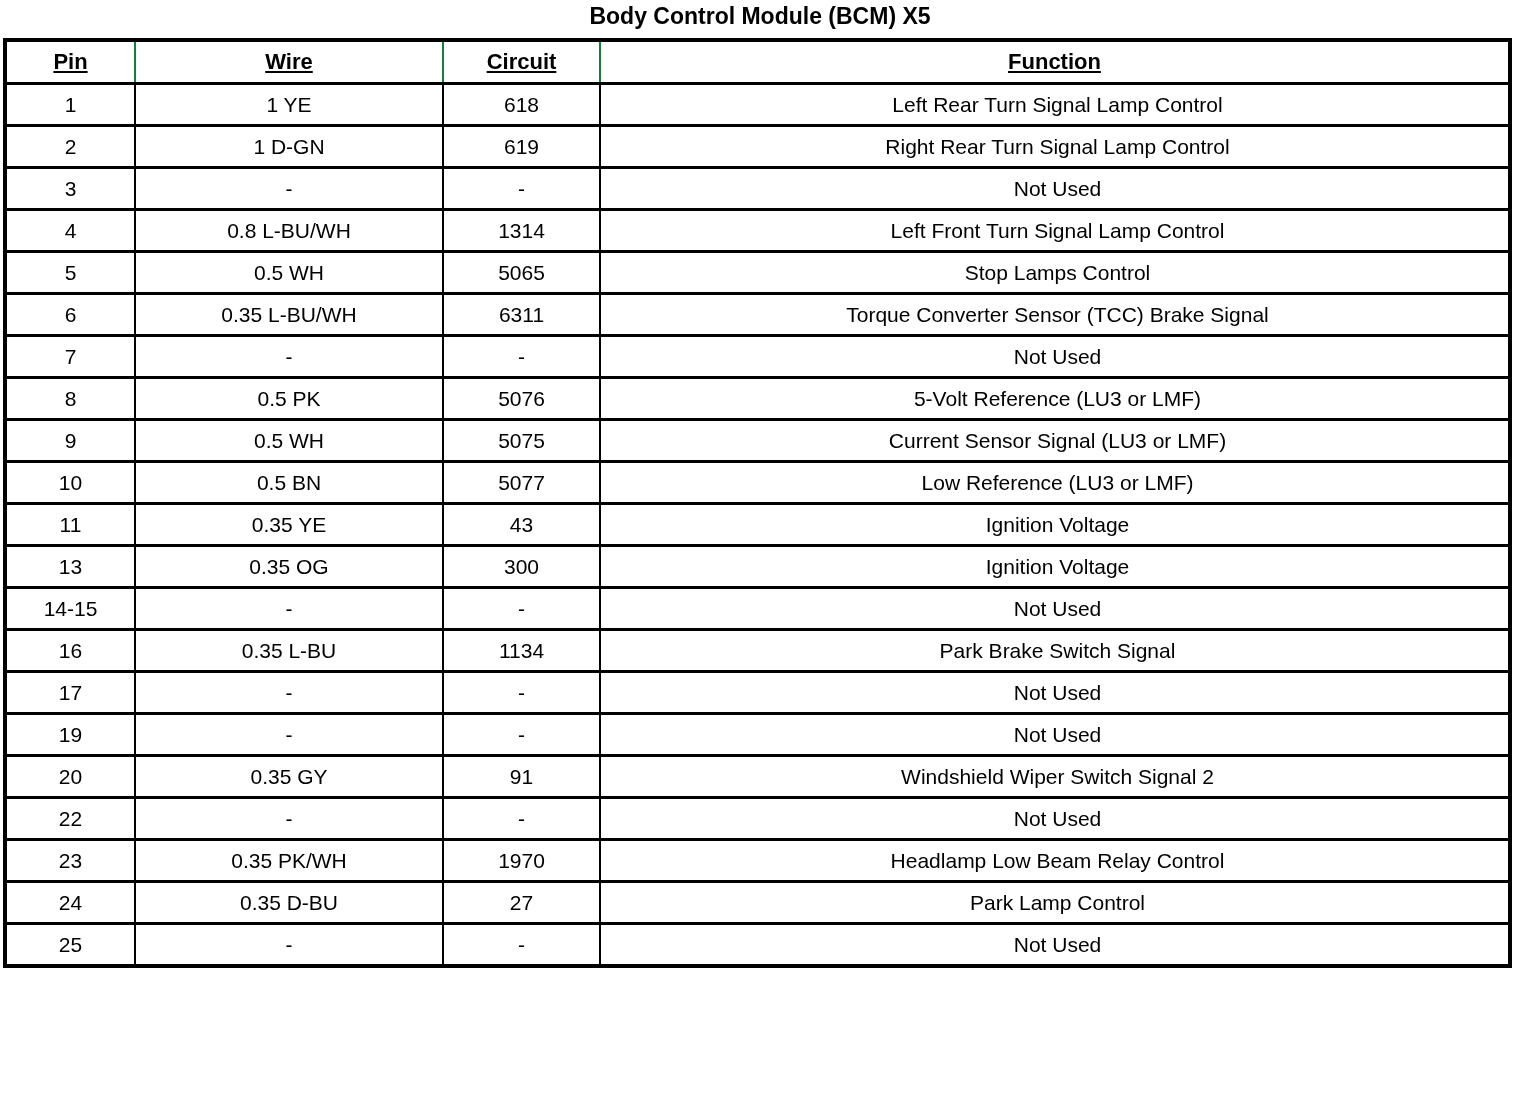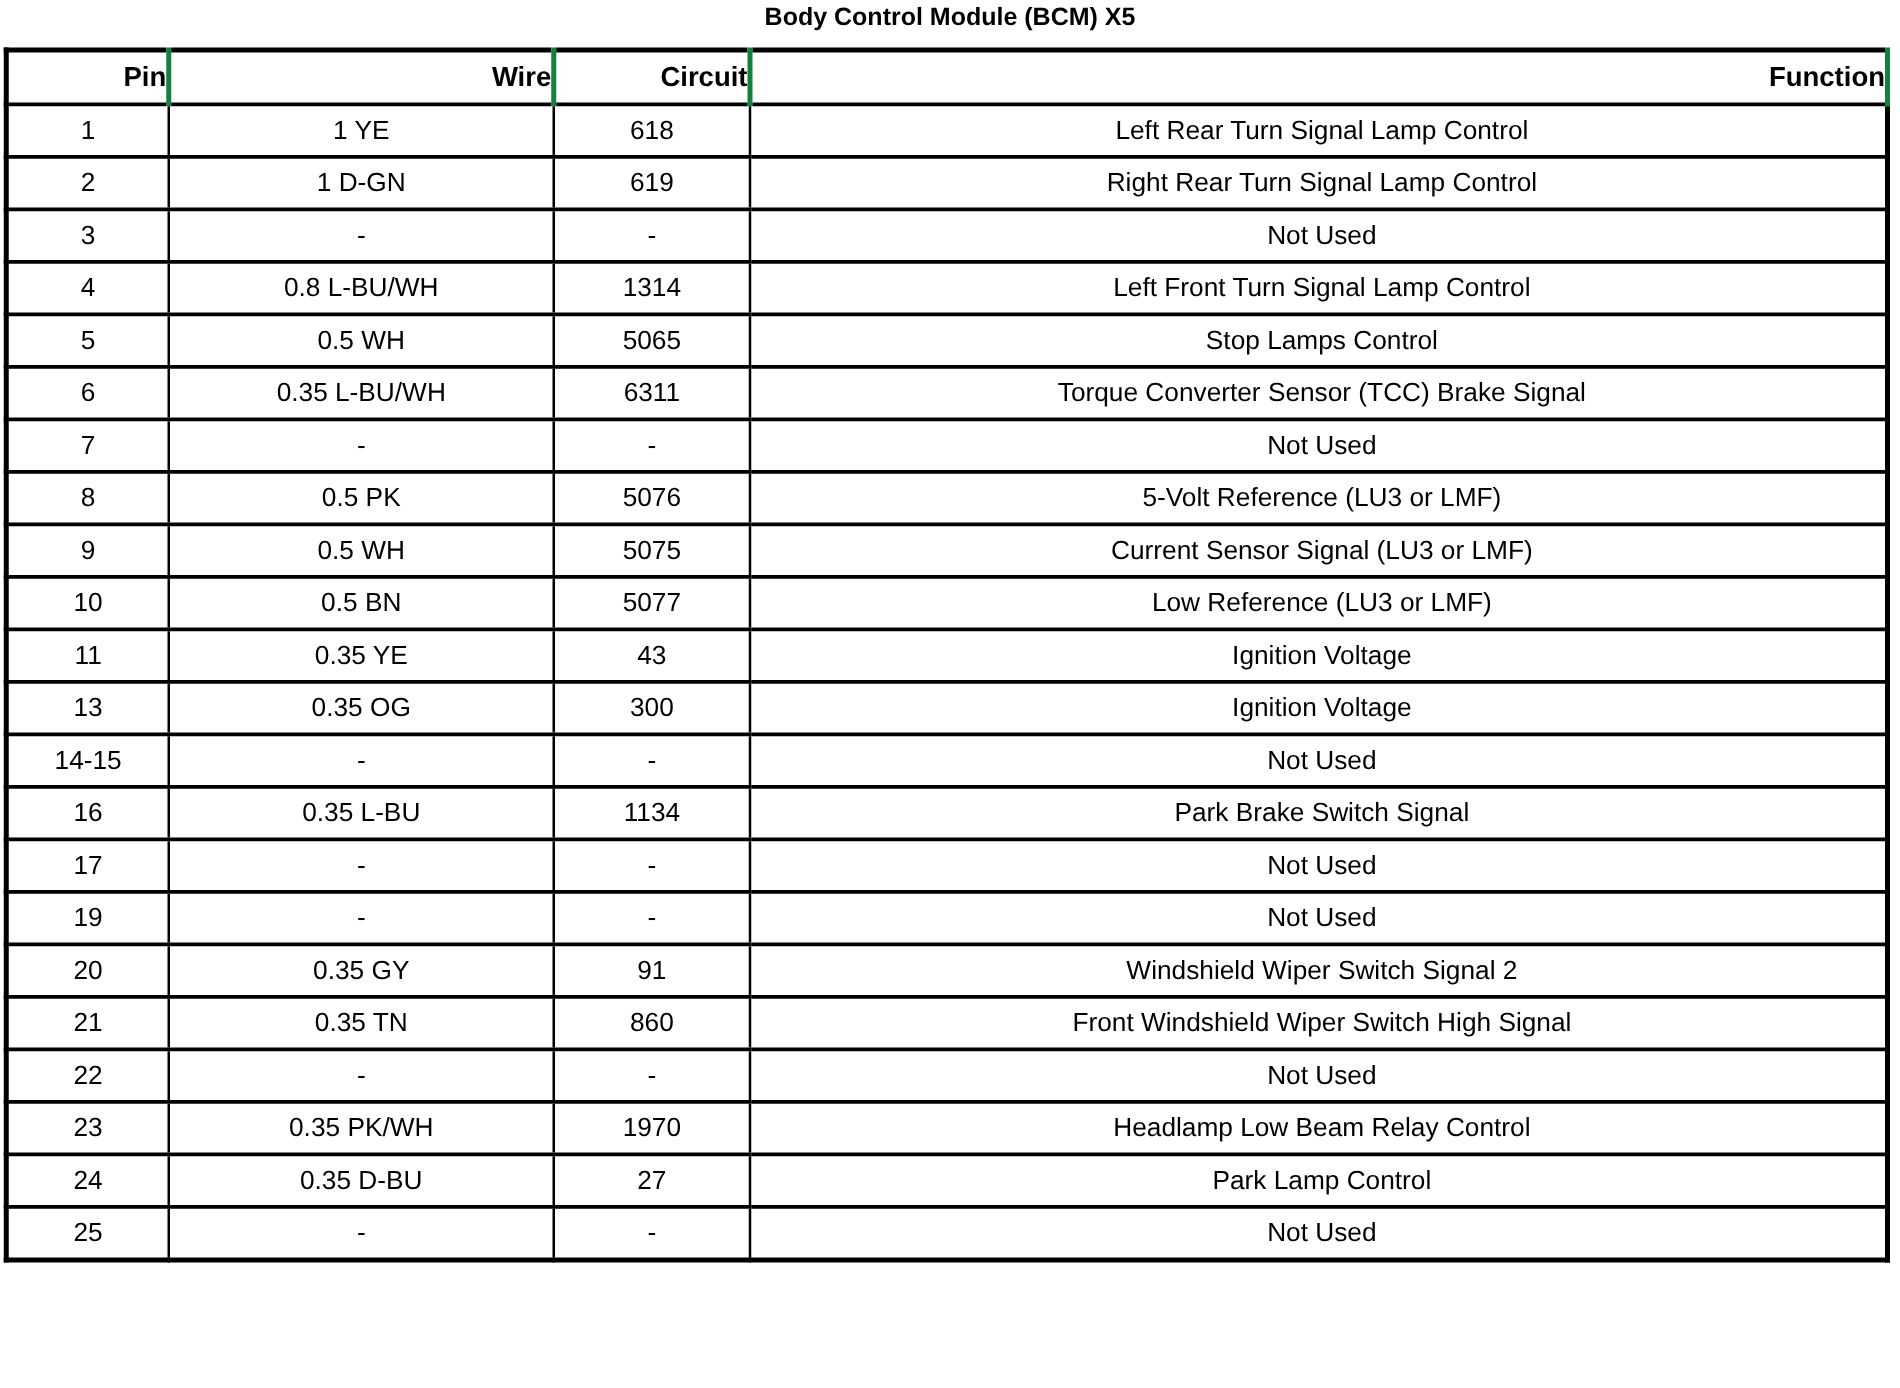--- a/index.html
+++ b/index.html
@@ -11,45 +11,46 @@
   }
   .page {
     width: 1520px;
     height: 1110px;
     background: #ffffff;
     box-sizing: border-box;
   }
   .doc-title {
     text-align: center;
     font-weight: bold;
-    font-size: 20px;
+    font-size: 23px;
     padding-top: 3px;
     height: 38px;
     box-sizing: border-box;
   }
   table.pinout {
     border-collapse: collapse;
     table-layout: fixed;
     margin-left: 3px;
     width: 1509px;
     border: 4px solid #000;
   }
   table.pinout col.c-pin     { width: 130px; }
   table.pinout col.c-wire    { width: 308px; }
   table.pinout col.c-circuit { width: 157px; }
   table.pinout col.c-func    { width: auto;  }
   table.pinout th {
     border-left: 2px solid #000;
-    border-right: 4px solid #15803d;
+    border-right: 2px solid #15803d;
     border-bottom: 3px solid #000;
     font-size: 22px;
     font-weight: bold;
-    text-align: right;
+    text-align: center;
     height: 40px;
     padding: 0;
+    text-decoration: underline;
   }
   table.pinout td {
     border-left: 2px solid #000;
     border-right: 2px solid #000;
     border-top: 3px solid #000;
     border-bottom: 3px solid #000;
     font-size: 21px;
     height: 39px;
     padding: 0;
     text-align: center;
@@ -179,26 +180,20 @@
         <td>-</td>
         <td class="fn">Not Used</td>
       </tr>
       <tr>
         <td>20</td>
         <td>0.35 GY</td>
         <td>91</td>
         <td class="fn">Windshield Wiper Switch Signal 2</td>
       </tr>
       <tr>
-        <td>21</td>
-        <td>0.35 TN</td>
-        <td>860</td>
-        <td class="fn">Front Windshield Wiper Switch High Signal</td>
-      </tr>
-      <tr>
         <td>22</td>
         <td>-</td>
         <td>-</td>
         <td class="fn">Not Used</td>
       </tr>
       <tr>
         <td>23</td>
         <td>0.35 PK/WH</td>
         <td>1970</td>
         <td class="fn">Headlamp Low Beam Relay Control</td>

